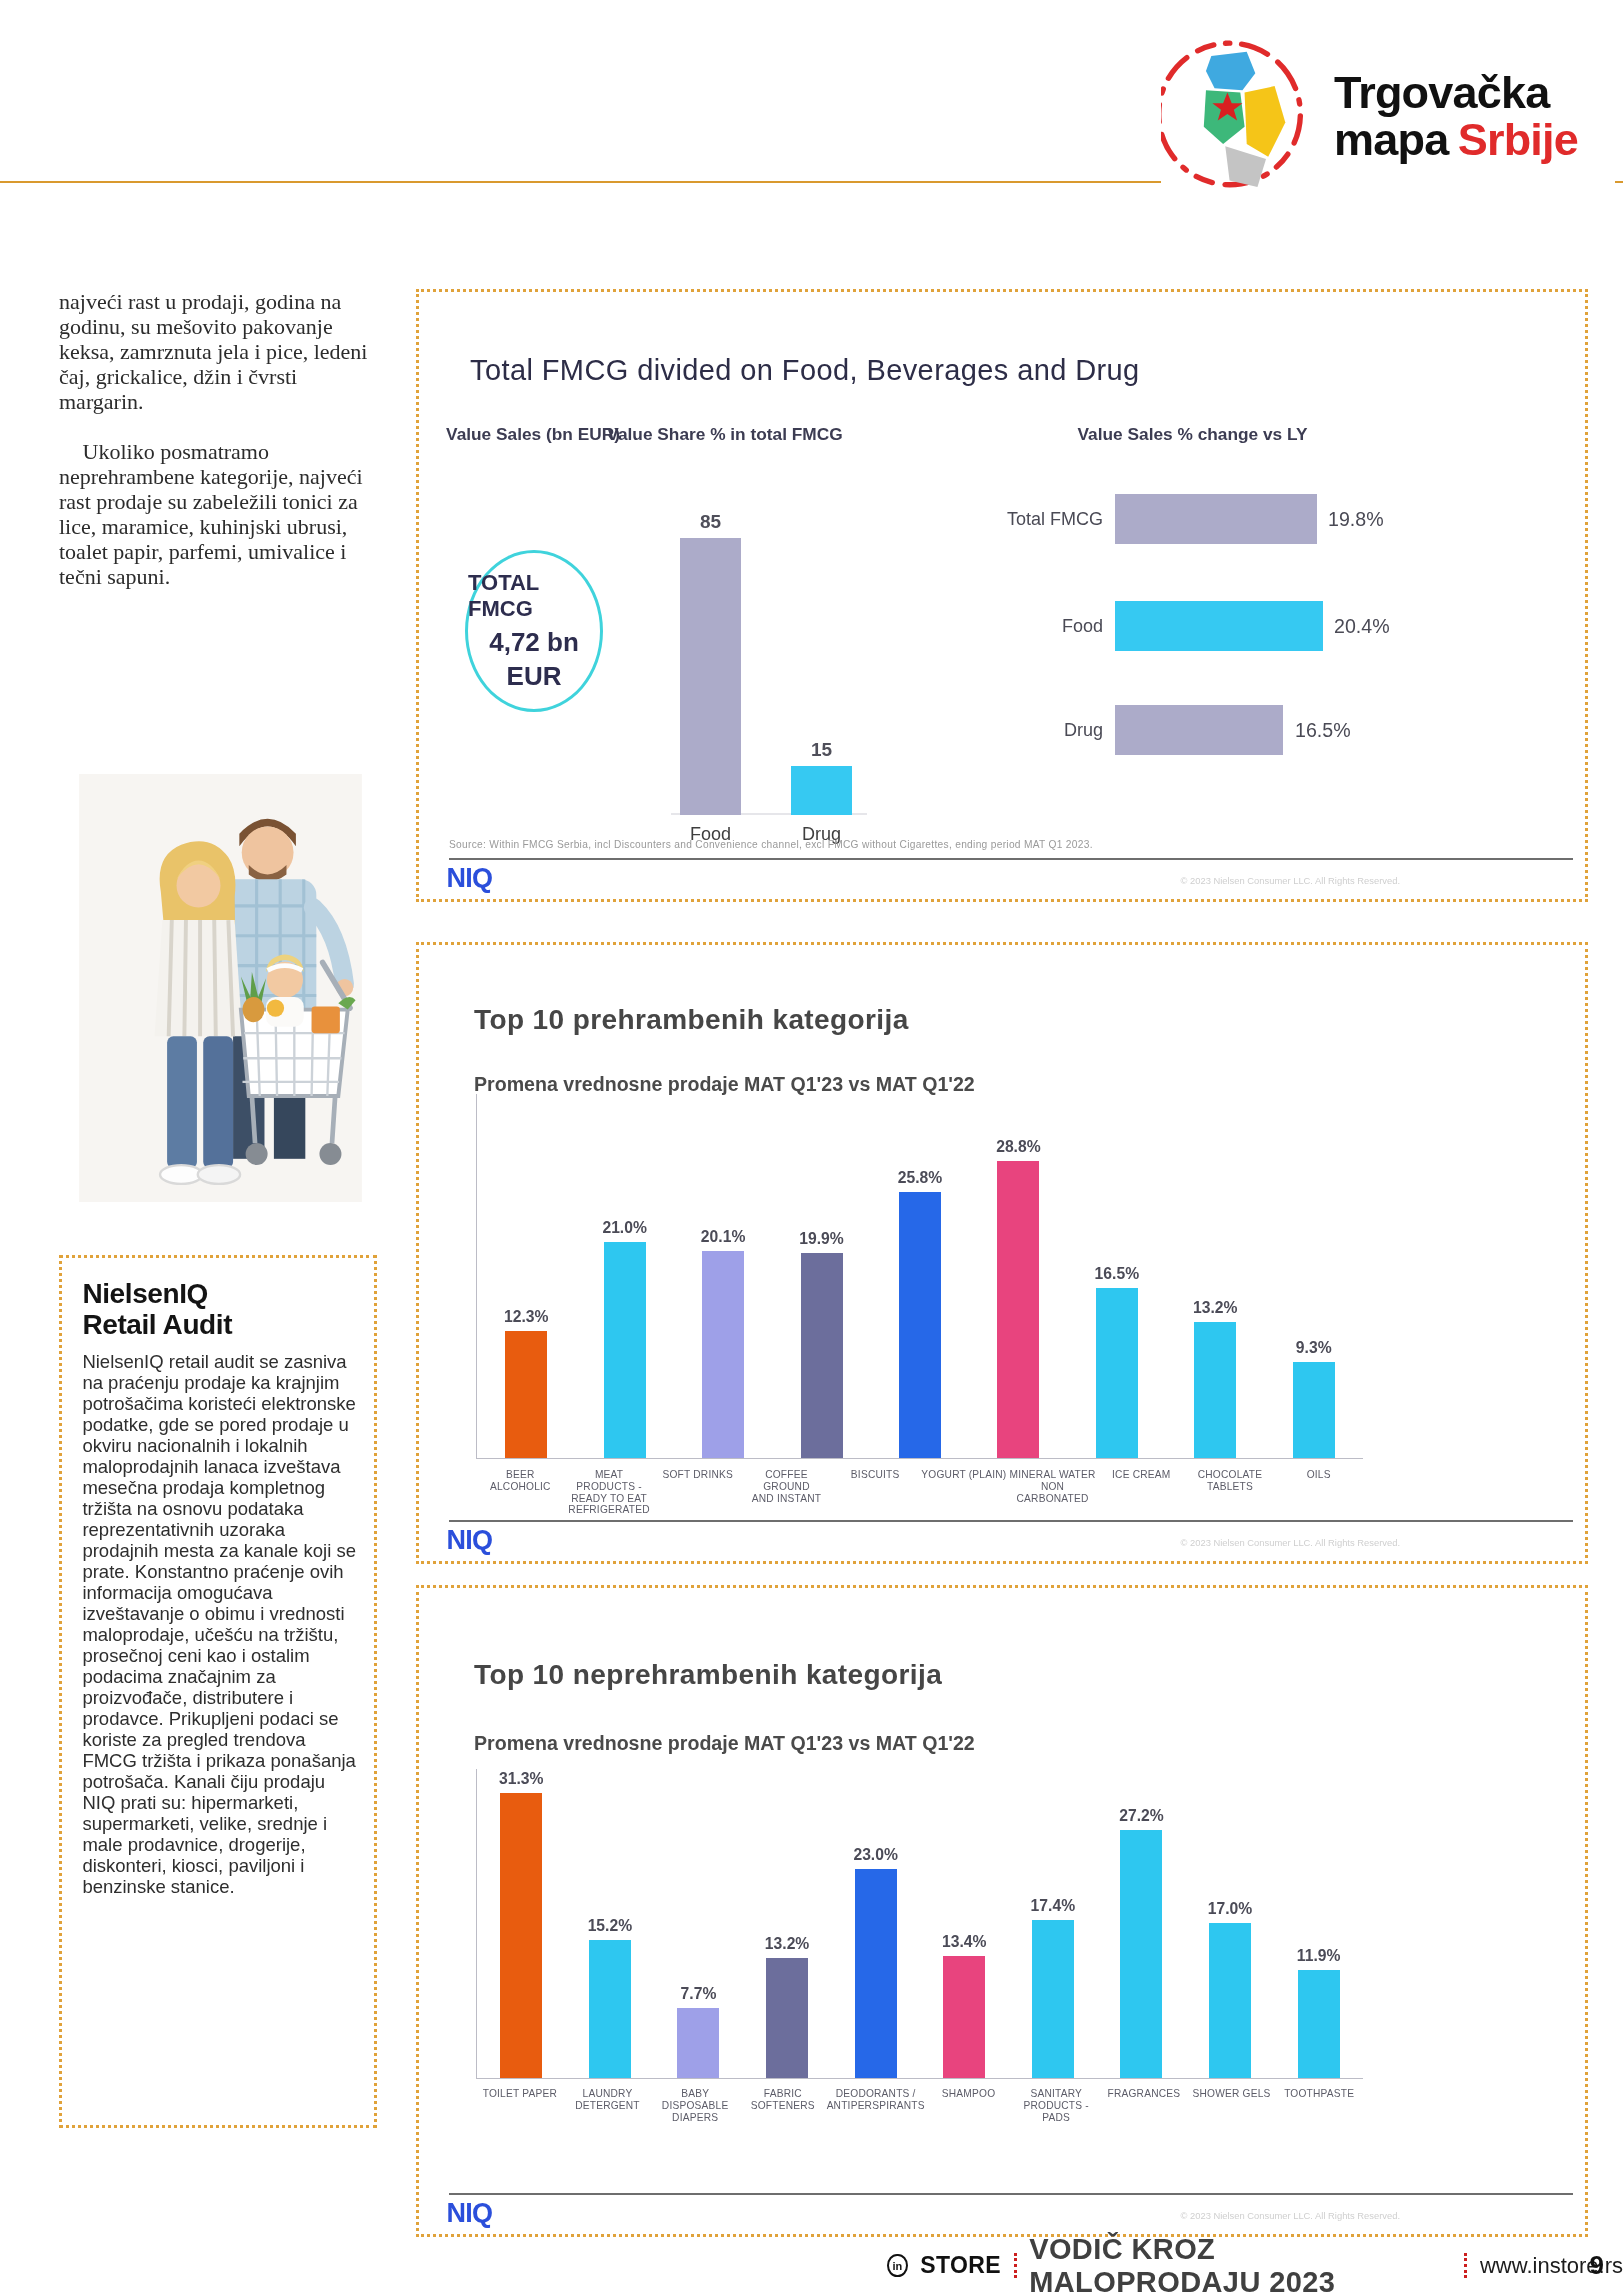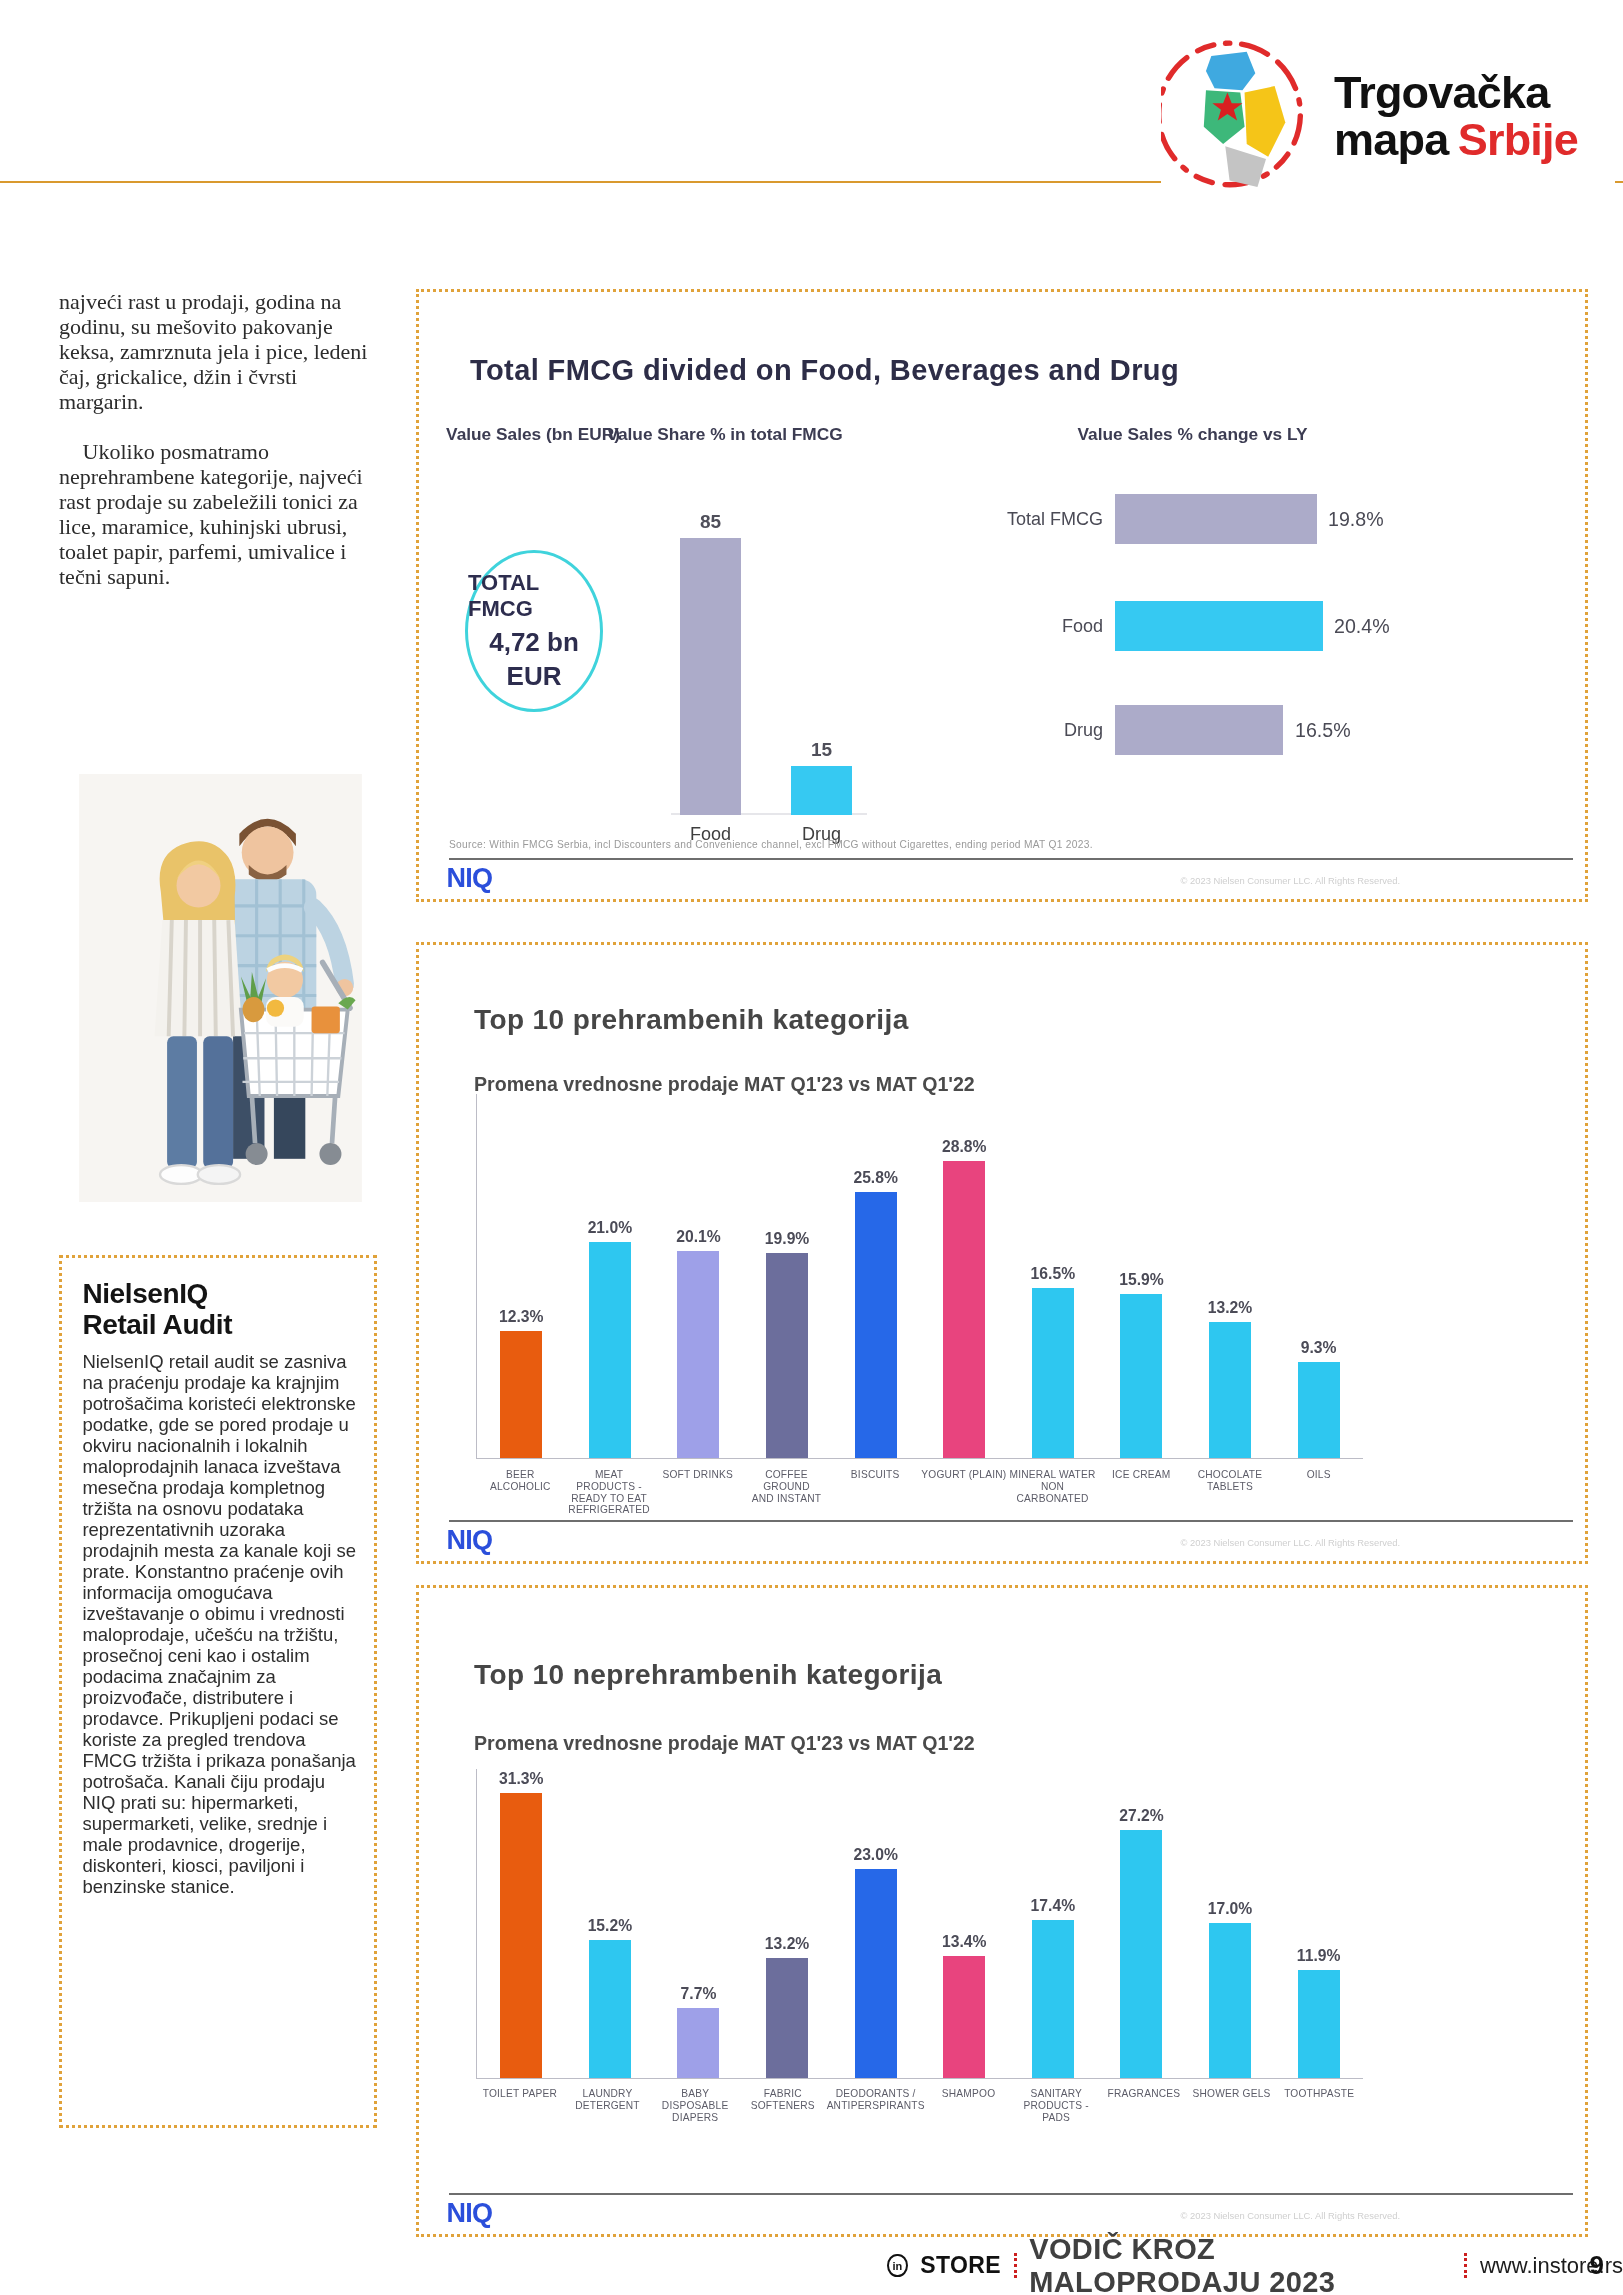--- a/index.html
+++ b/index.html
@@ -26,21 +26,21 @@
   .nielsen-box h2{margin:0 0 11px 0;font-size:28px;line-height:31px;font-weight:800;color:#141414;
                   white-space:pre-line;letter-spacing:-0.4px;}
   .nielsen-box p{margin:0;font-size:18.5px;line-height:21px;color:#2e2e2e;}
 
   
   .chartbox{position:absolute;left:416px;width:1172px;border:3.1px dotted #E0A23A;box-sizing:border-box;background:#fff;}
   .box1{top:289px;height:613px;}
   .box2{top:942px;height:622px;}
   .box3{top:1585px;height:652px;}
 
-  .c1-title{position:absolute;left:51px;top:33px;font-size:29px;font-weight:700;color:#2d2d47;letter-spacing:0.4px;}
+  .c1-title{position:absolute;left:51px;top:33px;font-size:29px;font-weight:400;color:#2d2d47;letter-spacing:0.4px;}
   .panel-h{position:absolute;top:132px;font-size:17.3px;font-weight:700;color:#3c3c52;text-align:center;}
   .ph1{left:0;width:228px;}  .ph2{left:188px;width:236px;}  .ph3{left:652px;width:243px;}
 
   .badge{position:absolute;left:46px;top:258px;width:138px;height:162px;border:3.9px solid #3FD3DC;
          border-radius:50%;display:flex;flex-direction:column;justify-content:center;align-items:center;
          color:#2d2d4e;font-weight:800;box-sizing:border-box;}
   .badge .b1{font-size:22px;} .badge .b2{font-size:26px;margin-top:4.7px;} .badge .b3{font-size:26px;margin-top:3.1px;}
 
   .share-plot{position:absolute;left:236px;top:221px;width:220px;height:302px;}
   .share-base{position:absolute;left:15.7px;right:7.9px;bottom:0;height:1.6px;background:#e6e6ea;}
@@ -252,24 +252,20 @@
           <div class="vval">25.8%</div>
           <div class="vbar" style="height: 266px; background: rgb(38, 104, 232);"></div>
         </div>
         <div class="vslot">
           <div class="vval">28.8%</div>
           <div class="vbar" style="height: 297px; background: rgb(232, 68, 126);"></div>
         </div>
         <div class="vslot">
           <div class="vval">16.5%</div>
           <div class="vbar" style="height: 170px; background: rgb(46, 199, 240);"></div>
-        </div>
-        <div class="vslot">
-          <div class="vval">15.9%</div>
-          <div class="vbar" style="height: 164px; background: rgb(46, 199, 240);"></div>
         </div>
         <div class="vslot">
           <div class="vval">13.2%</div>
           <div class="vbar" style="height: 136px; background: rgb(46, 199, 240);"></div>
         </div>
         <div class="vslot">
           <div class="vval">9.3%</div>
           <div class="vbar" style="height: 96px; background: rgb(46, 199, 240);"></div>
         </div>
       </div>

